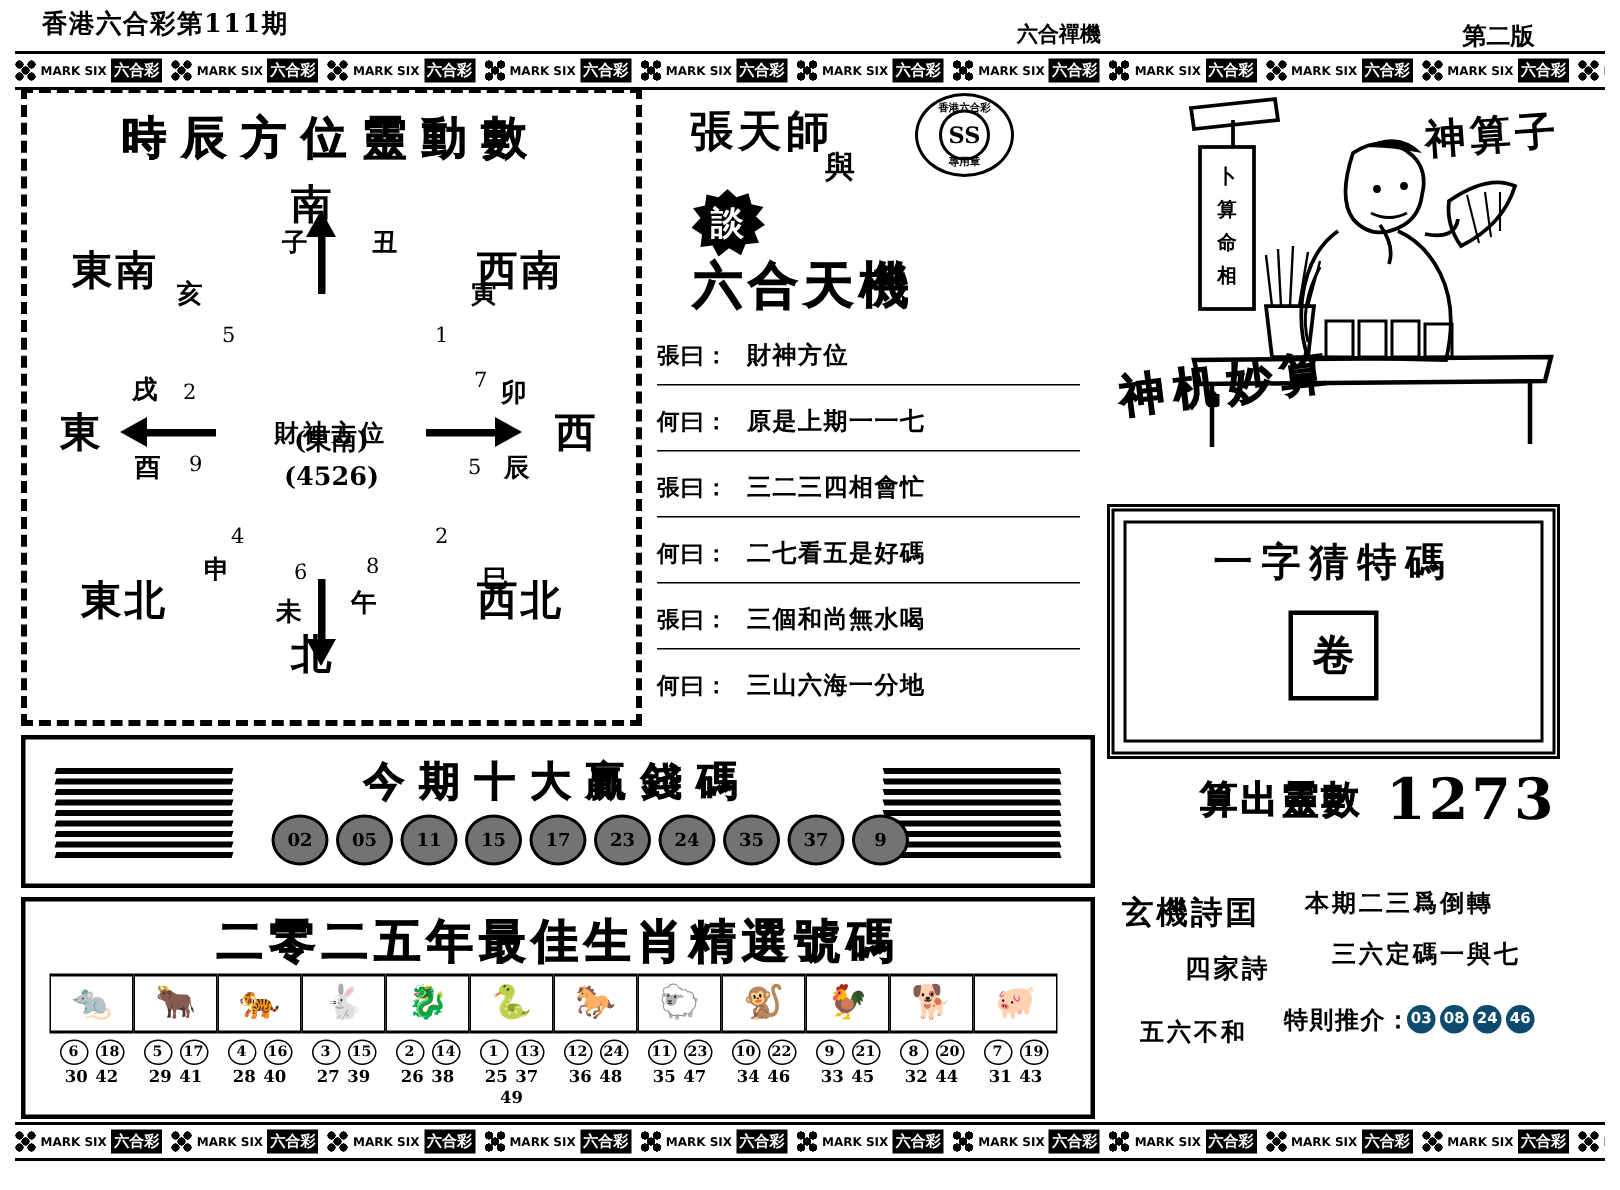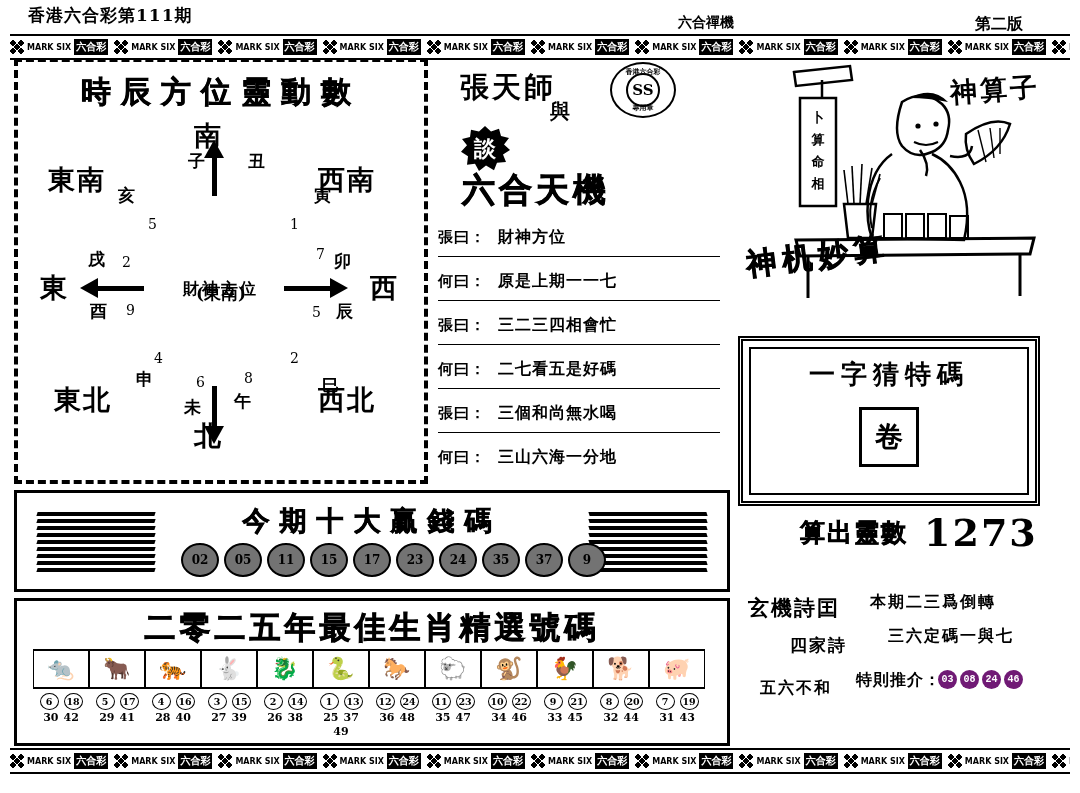--- a/index.html
+++ b/index.html
@@ -228,23 +228,23 @@
     font-family:"DejaVu Serif","Liberation Serif",serif;
     font-weight:bold;font-size:16px;letter-spacing:2px;
   }
   .tejin-label{
     position:absolute;left:108px;top:82px;
     font-family:"DejaVu Serif","Liberation Serif",serif;
     font-weight:bold;font-size:16px;letter-spacing:1px;white-space:nowrap;
   }
   .tejin-balls{position:absolute;left:190px;top:82px;display:flex;gap:3px;}
   .mini-ball{
-    width:19px;height:19px;border-radius:50%;background:#701a75;color:#fff;
+    width:19px;height:19px;border-radius:50%;background:#0c4a6e;color:#fff;
     display:flex;align-items:center;justify-content:center;
-    font-size:10px;font-weight:bold;font-family:Liberation Mono, monospace;
+    font-size:10px;font-weight:bold;
   }
 
   
   #topten{left:14px;top:490px;width:710px;height:96px;}
   .tt-title{
     position:absolute;left:0;top:10px;width:100%;text-align:center;
     font-family:"DejaVu Serif","Liberation Serif",serif;
     font-weight:bold;font-size:27px;letter-spacing:10px;
     -webkit-text-stroke:0.7px #000;
   }
@@ -429,20 +429,21 @@
     <div class="ah" style="left:186px;top:78px;border-left:10px solid transparent;border-right:10px solid transparent;border-bottom:18px solid #000;"></div>
     <div class="arrow v" style="left:194px;top:324px;height:42px;"></div>
     <div class="ah" style="left:186px;top:364px;border-left:10px solid transparent;border-right:10px solid transparent;border-top:18px solid #000;"></div>
     <div class="arrow h" style="left:78px;top:224px;width:48px;"></div>
     <div class="ah" style="left:62px;top:216px;border-top:10px solid transparent;border-bottom:10px solid transparent;border-right:18px solid #000;"></div>
     <div class="arrow h" style="left:266px;top:224px;width:48px;"></div>
     <div class="ah" style="left:312px;top:216px;border-top:10px solid transparent;border-bottom:10px solid transparent;border-left:18px solid #000;"></div>
 
     <div class="center-lab" style="top:190px;font-size:16px;letter-spacing:3px;margin-top:27px;">財神方位</div>
     <div class="center-lab" style="top:220px;font-size:17px;">(東南)</div>
+    <div class="center-lab" style="top:246px;font-size:17px;">(4526)</div>
 
     <div class="branch" style="left:170px;top:88px;">子</div>
     <div class="branch" style="left:230px;top:88px;">丑</div>
     <div class="branch" style="left:296px;top:122px;">寅</div>
     <div class="num" style="left:272px;top:154px;">1</div>
     <div class="branch" style="left:316px;top:188px;">卯</div>
     <div class="num" style="left:298px;top:184px;">7</div>
     <div class="branch" style="left:318px;top:238px;">辰</div>
     <div class="num" style="left:294px;top:242px;">5</div>
     <div class="branch" style="left:304px;top:312px;">巳</div>

